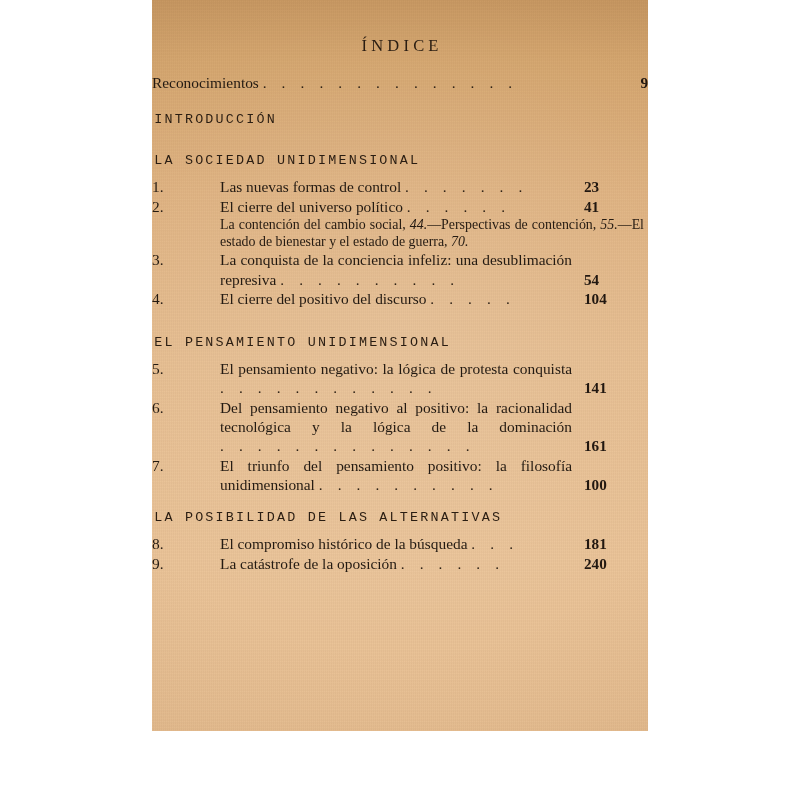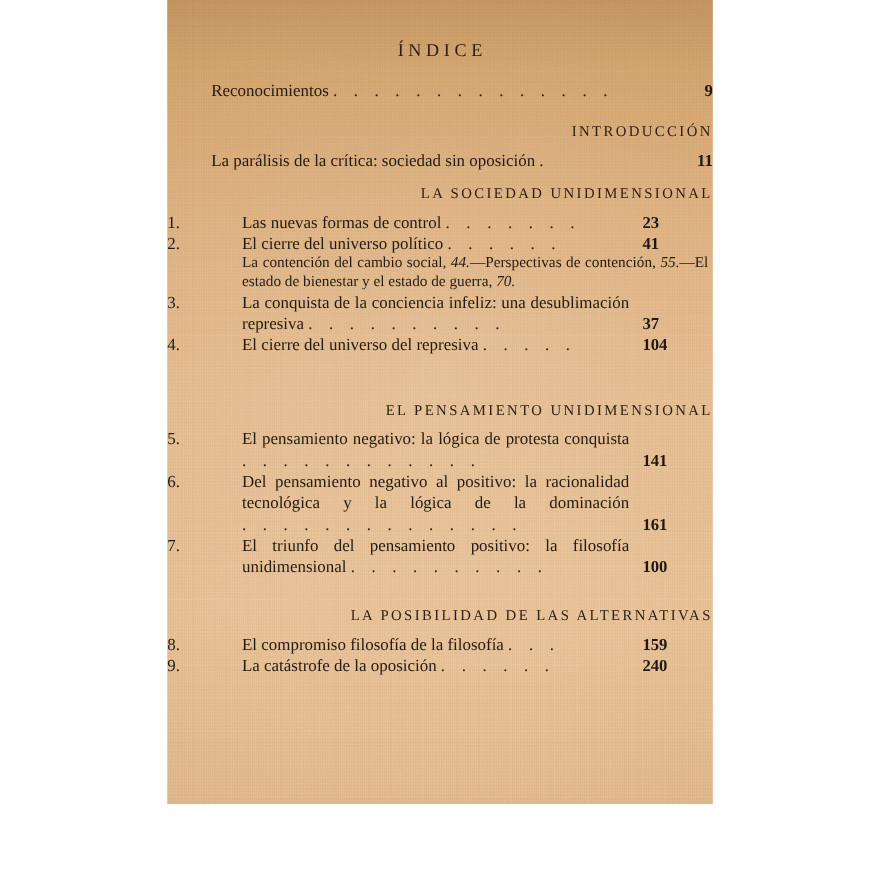--- a/index.html
+++ b/index.html
@@ -74,49 +74,49 @@
   .toc-title {
     text-align: center;
     font-size: 16.5px;
     letter-spacing: 4.2px;
     text-indent: 4.2px;
     margin-top: 36px;
     color: #2a1d12;
   }
 
   .section-head {
-    text-align: right;
+    text-align: left;
     font-size: 13.4px;
     letter-spacing: 2.2px;
     text-indent: 2.2px;
     color: #2a1d12;
     white-space: nowrap;
+    font-family: Liberation Mono, monospace;
   }
   .section-head.intro { margin-top: 20px; }
-  .section-head.s1    { margin-top: 11px; }
-  .section-head.s2    { margin-top: 42px; }
-  .section-head.s3    { margin-top: 26px; }
+  .section-head.s1    { margin-top: 26px; }
+  .section-head.s2    { margin-top: 27px; }
+  .section-head.s3    { margin-top: 16px; }
 
   
   .entry {
     position: relative;
     font-size: 15.4px;
     line-height: 19.3px;
     color: #231a12;
   }
 
   
   .entry.numbered {
     padding-left: 68px;   
     padding-right: 76px;  
     text-align: justify;
     text-align-last: left;
   }
   .entry.plain {
-    padding-left: 40px;
     padding-right: 76px;
   }
 
   .num {
     position: absolute;
     left: 0;
     width: 60px;
     text-align: right;
     font-size: 15.4px;
   }
@@ -165,36 +165,31 @@
     <div class="toc-title">ÍNDICE</div>
 
     <div class="entry plain first-entry">
       <span>Reconocimientos</span>
       <span class="dots">. . . . . . . . . . . . . .</span>
       <span class="pg">9</span>
     </div>
 
     <div class="section-head intro">INTRODUCCIÓN</div>
 
-    <div class="entry plain after-head">
-      <span>La parálisis de la crítica: sociedad sin oposición</span>
-      <span class="dots">.</span>
-      <span class="pg">11</span>
-    </div>
 
     <div id="sections-root">
         <div class="section-head s1">LA SOCIEDAD UNIDIMENSIONAL</div>
         <div class="entry numbered after-head"><span class="num">1.</span><span>Las nuevas formas de control </span><span class="dots">. . . . . . .</span><span class="pg">23</span></div>
         <div class="entry numbered"><span class="num">2.</span><span>El cierre del universo político </span><span class="dots">. . . . . .</span><span class="pg">41</span></div>
         <div class="subnote"><span>La contención del cambio social, </span><i>44.</i><span>—Perspectivas de contención, </span><i>55.</i><span>—El estado de bienestar y el estado de guerra, </span><i>70.</i></div>
-        <div class="entry numbered"><span class="num">3.</span><span>La conquista de la conciencia infeliz: una desublimación represiva </span><span class="dots">. . . . . . . . . .</span><span class="pg">37</span></div>
-        <div class="entry numbered"><span class="num">4.</span><span>El cierre del universo del represiva </span><span class="dots">. . . . .</span><span class="pg">104</span></div>
+        <div class="entry numbered"><span class="num">3.</span><span>La conquista de la conciencia infeliz: una desublimación represiva </span><span class="dots">. . . . . . . . . .</span><span class="pg">54</span></div>
+        <div class="entry numbered"><span class="num">4.</span><span>El cierre del positivo del discurso </span><span class="dots">. . . . .</span><span class="pg">104</span></div>
         <div class="section-head s2">EL PENSAMIENTO UNIDIMENSIONAL</div>
         <div class="entry numbered after-head"><span class="num">5.</span><span>El pensamiento negativo: la lógica de protesta conquista </span><span class="dots">. . . . . . . . . . . .</span><span class="pg">141</span></div>
         <div class="entry numbered"><span class="num">6.</span><span>Del pensamiento negativo al positivo: la racionalidad tecnológica y la lógica de la dominación </span><span class="dots">. . . . . . . . . . . . . .</span><span class="pg">161</span></div>
         <div class="entry numbered"><span class="num">7.</span><span>El triunfo del pensamiento positivo: la filosofía unidimensional </span><span class="dots">. . . . . . . . . .</span><span class="pg">100</span></div>
         <div class="section-head s3">LA POSIBILIDAD DE LAS ALTERNATIVAS</div>
-        <div class="entry numbered after-head"><span class="num">8.</span><span>El compromiso filosofía de la filosofía </span><span class="dots">. . .</span><span class="pg">159</span></div>
+        <div class="entry numbered after-head"><span class="num">8.</span><span>El compromiso histórico de la búsqueda </span><span class="dots">. . .</span><span class="pg">181</span></div>
         <div class="entry numbered"><span class="num">9.</span><span>La catástrofe de la oposición </span><span class="dots">. . . . . .</span><span class="pg">240</span></div>
       </div>
 
   </div>
 </div>
 
 </body></html>

